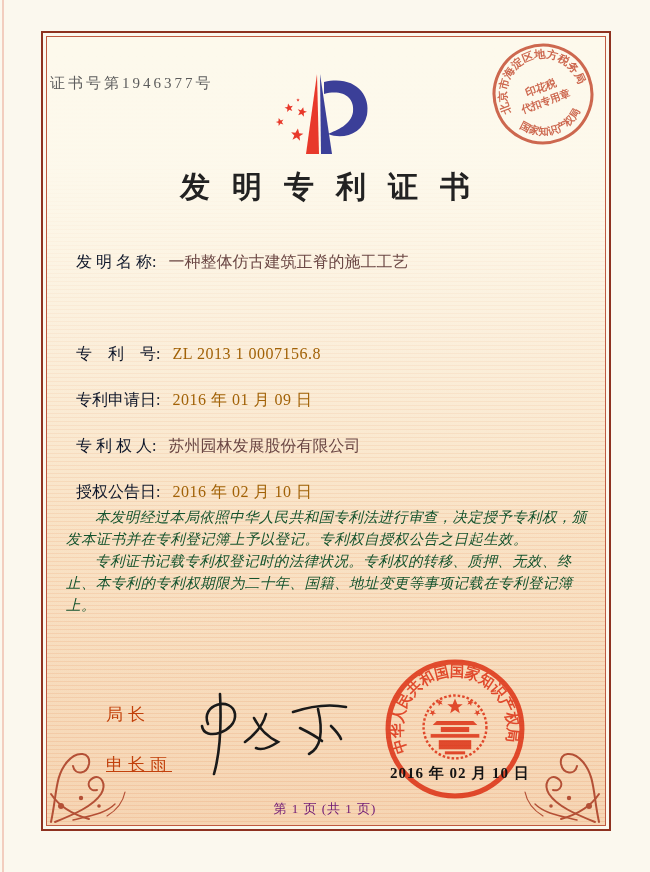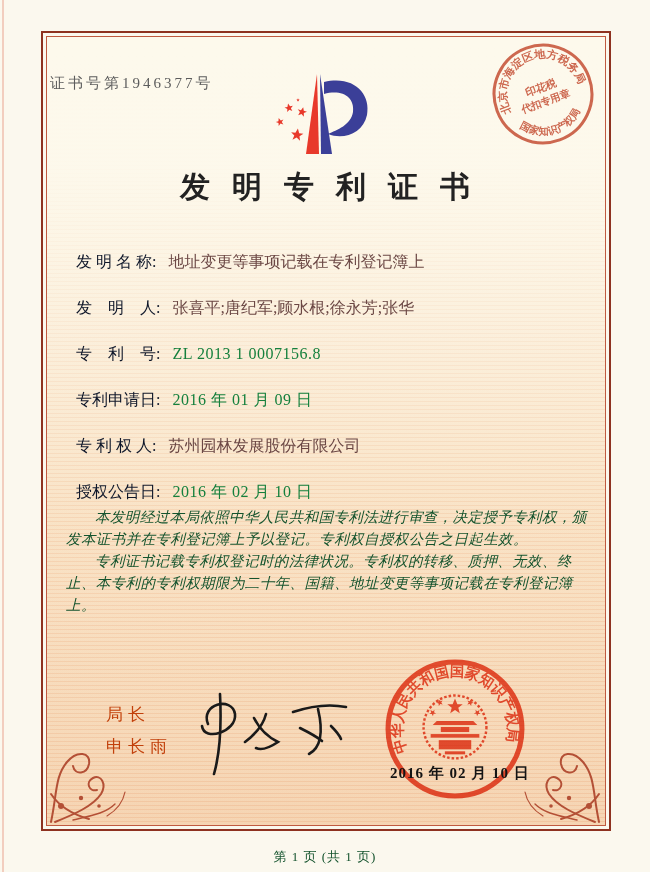--- a/index.html
+++ b/index.html
@@ -27,44 +27,44 @@
   .logo{position:absolute;left:270px;top:70px;width:108px;height:92px;}
   .title{
     position:absolute;left:0;top:167px;width:650px;text-align:center;
     font-size:30px;font-weight:600;color:#222;letter-spacing:22px;text-indent:22px;
   }
   .stamp-wrap{position:absolute;left:487px;top:38px;width:112px;height:112px;
     transform:rotate(-20deg);opacity:.82;mix-blend-mode:multiply;}
   .frow{position:absolute;left:76px;font-size:16px;white-space:nowrap;}
   .flabel{color:#0f172a;}
   .fval{color:#6b4744;margin-left:8px;}
-  .fval.num{color:#15803d;letter-spacing:.5px;}
+  .fval.num{color:#a16207;letter-spacing:.5px;}
   .r0{top:252px}.r1{top:298px}.r2{top:344px}.r3{top:390px}.r4{top:436px}.r5{top:482px}
   .bodytext{
     position:absolute;left:66px;top:506px;width:522px;color:#14532d;
     font-size:14.5px;line-height:1.52;font-style:italic;letter-spacing:.4px;
   }
   .bodytext p{margin:0;text-indent:2em;}
   .officer{position:absolute;left:106px;top:706px;
     font-family:"Liberation Sans","DejaVu Sans",sans-serif;color:#c2410c;}
   .officer div{font-size:17px;letter-spacing:5px;line-height:1.0;}
-  .officer .name{margin-top:15px;}
+  .officer .name{margin-top:33px;text-decoration:underline;}
   .signature{position:absolute;left:178px;top:684px;width:190px;height:100px;}
   .seal{position:absolute;left:384px;top:658px;width:142px;height:142px;
     opacity:.88;mix-blend-mode:multiply;}
   .seal-date{
     position:absolute;left:390px;top:764px;width:140px;z-index:6;
     font-size:15px;font-weight:bold;color:#141414;letter-spacing:1px;white-space:nowrap;
   }
   .flourish{position:absolute;width:96px;height:126px;opacity:.9;}
   .flourish.bl{left:47px;top:698px;}
   .flourish.br{left:507px;top:698px;transform:scaleX(-1);}
   .footer{
     position:absolute;left:0;top:800px;width:650px;text-align:center;
-    font-size:13px;color:#14532d;letter-spacing:1px;margin-top:48px;
+    font-size:13px;color:#701a75;letter-spacing:1px;
   }
 </style>
 </head>
 <body>
 
 <div class="page">
 
   <div class="scan-edge"></div>
 
   <div class="frame"></div>
@@ -101,25 +101,21 @@
       </text>
       <text x="55" y="52" text-anchor="middle" font-size="10.5" fill="#c4492f" font-weight="bold">印花税</text>
       <text x="55" y="66" text-anchor="middle" font-size="10" fill="#c4492f" font-weight="bold">代扣专用章</text>
     </svg>
   </div>
 
   <div class="title">发明专利证书</div>
 
   <div class="frow r0">
     <span class="flabel">发 明 名 称:</span>
-    <span class="fval">地址变更等事项记载在专利登记簿上</span>
-  </div>
-  <div class="frow r1">
-    <span class="flabel">发　明　人:</span>
-    <span class="fval">张喜平;唐纪军;顾水根;徐永芳;张华</span>
+    <span class="fval">一种整体仿古建筑正脊的施工工艺</span>
   </div>
   <div class="frow r2">
     <span class="flabel">专　利　号:</span>
     <span class="fval num">ZL 2013 1 0007156.8</span>
   </div>
   <div class="frow r3">
     <span class="flabel">专利申请日:</span>
     <span class="fval num">2016 年 01 月 09 日</span>
   </div>
   <div class="frow r4">

